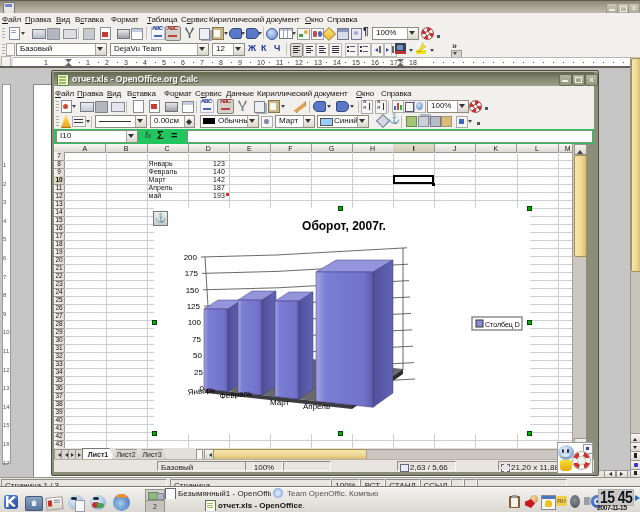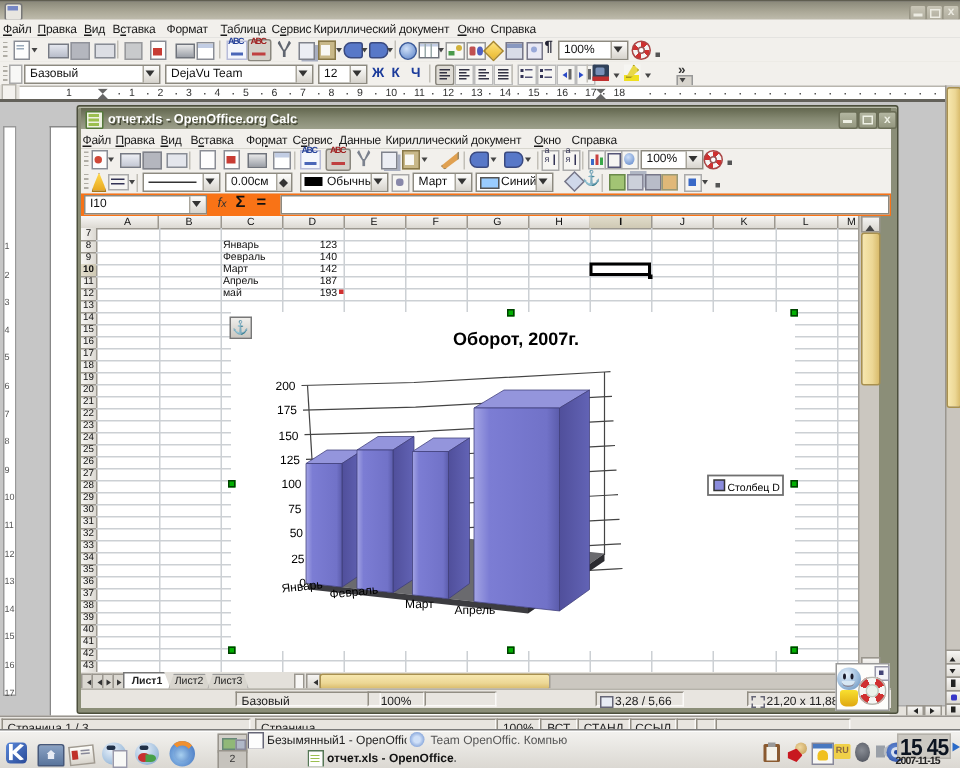--- a/index.html
+++ b/index.html
@@ -422,21 +422,21 @@
       <div class="abs" style="left:364px;top:2px;width:9px;height:9px;background:#ccd0da;border:1px solid #889;box-shadow:2px -2px 0 #b0b6c4;"></div>
       <div class="abs" style="left:376px;top:2px;width:9px;height:9px;background:#b8bcc8;border:1px solid #778;"></div>
       <div class="abs" style="left:387px;top:2px;width:9px;height:9px;background:#e0b878;border:1px solid #997;"></div>
       <div class="abs" style="left:402px;top:2px;width:10px;height:10px;background:#f6f5f2;border:1px solid #aaa;">
         <div class="abs" style="left:2px;top:2px;width:5px;height:5px;background:#3a6ac8;"></div>
       </div>
       <div class="abs" style="left:414px;top:6px;border:2px solid transparent;border-top:3px solid #444;"></div>
       <div class="abs" style="left:423px;top:8px;width:3px;height:3px;background:#555;"></div>
     </div>
 
- <div class="abs" style="left:3px;top:59px;width:540px;height:15px;background:#f97316;">
+ <div class="abs" style="left:3px;top:59px;width:540px;height:15px;background:#22c55e;">
   <div class="combo" style="left:2px;top:1px;width:80px;height:11px;"><span style="padding-left:3px;">I10</span><span class="arr"></span></div>
   <span class="abs" style="left:91px;top:1px;font-size:9px;font-style:italic;color:#333;">f<span style="font-size:7px;">x</span></span>
   <span class="abs" style="left:103px;top:0px;font-size:11px;font-weight:bold;color:#111;">Σ</span>
   <span class="abs" style="left:117px;top:0px;font-size:11px;font-weight:bold;color:#111;">=</span>
   <div class="abs" style="left:133px;top:1px;width:404px;height:11px;background:#fff;border:1px solid #8d8a80;"></div>
  </div>
 <div class="abs" style="left:3px;top:74px;width:518px;height:304px;background:#fff;overflow:hidden;font-size:8px;">
       <div class="abs" style="left:0;top:0;width:518px;height:8px;background:linear-gradient(#f8f7f5,#dcd9d2);border-bottom:1px solid #9c9890;"></div>
       <div class="abs" style="left:10.4px;top:0;width:41.1px;height:8px;border-right:1px solid #9c9890;color:#111;text-align:center;line-height:9px;font-size:7px;">A</div>
       <div class="abs" style="left:51.5px;top:0;width:41.1px;height:8px;border-right:1px solid #9c9890;color:#111;text-align:center;line-height:9px;font-size:7px;">B</div>
@@ -586,21 +586,21 @@
   <div class="abs" style="left:312px;top:1px;width:193px;height:9px;background:#cbc7c0;border:1px solid #a19d95;"></div>
   <div class="abs" style="left:506px;top:1px;width:8px;height:9px;background:linear-gradient(#f5f4f2,#d9d6cf);border:1px solid #9a968e;">
         <div class="abs" style="left:2px;top:3px;border:2px solid transparent;border-left:3px solid #333;"></div>
       </div>
  </div>
 
  <div class="abs" style="left:3px;top:389px;width:540px;height:12px;background:#e8e5e0;border-top:1px solid #b5b2aa;font-size:8px;color:#222;">
   <div class="statfield" style="left:103px;width:95px;"><span style="padding-left:3px;">Базовый</span></div>
   <div class="statfield" style="left:191px;width:36px;text-align:center;">100%</div>
   <div class="statfield" style="left:229px;width:46px;"></div>
-  <div class="statfield" style="left:343px;width:57px;"><div class="abs" style="left:2px;top:2px;width:7px;height:6px;border:1px solid #667;background:#e8ecf4;"></div><span style="padding-left:12px;">3,28 / 5,66</span></div>
+  <div class="statfield" style="left:343px;width:57px;"><div class="abs" style="left:2px;top:2px;width:7px;height:6px;border:1px solid #667;background:#e8ecf4;"></div><span style="padding-left:12px;">2,63 / 5,66</span></div>
   <div class="statfield" style="left:444px;width:73px;"><div class="abs" style="left:2px;top:2px;width:7px;height:6px;border:1px dashed #667;"></div><span style="padding-left:12px;">21,20 x 11,88</span></div>
  </div>
 </div>
 
 <svg class="abs" style="left:154px;top:208px;" width="376" height="226" viewBox="0 0 376 226">
  <rect x="0" y="0" width="376" height="226" fill="#ffffff"></rect>
  <defs>
   <linearGradient id="gf" x1="0" y1="0" x2="1" y2="0">
    <stop offset="0" stop-color="#a3a4e4"></stop>
         <stop offset="0.18" stop-color="#7c7dd4"></stop>

